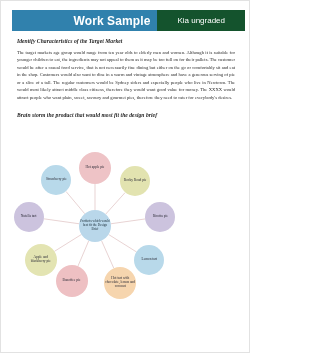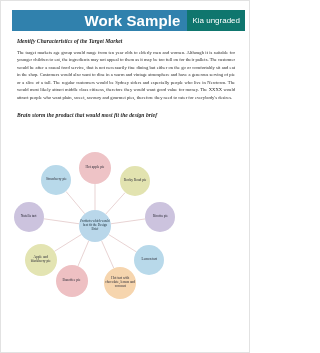--- a/index.html
+++ b/index.html
@@ -42,31 +42,31 @@
     display: flex;
     align-items: center;
     justify-content: flex-end;
     padding-right: 7px;
     box-sizing: border-box;
   }
   .header-title {
     color: #ffffff;
     font-family: "Liberation Sans", sans-serif;
     font-weight: bold;
-    font-size: 15px;
+    font-size: 12px;
     letter-spacing: 0.1px;
     white-space: nowrap;
   }
   .header-status-bar {
     flex: 0 0 auto;
-    background: #0f766e;
+    background: #14532d;
     display: flex;
     align-items: center;
     justify-content: center;
-    padding: 0 5px;
+    padding: 0 20px;
     box-sizing: border-box;
   }
   .header-status {
     color: #ffffff;
     font-family: "Liberation Sans", sans-serif;
     font-size: 8px;
     white-space: nowrap;
   }
 
   

